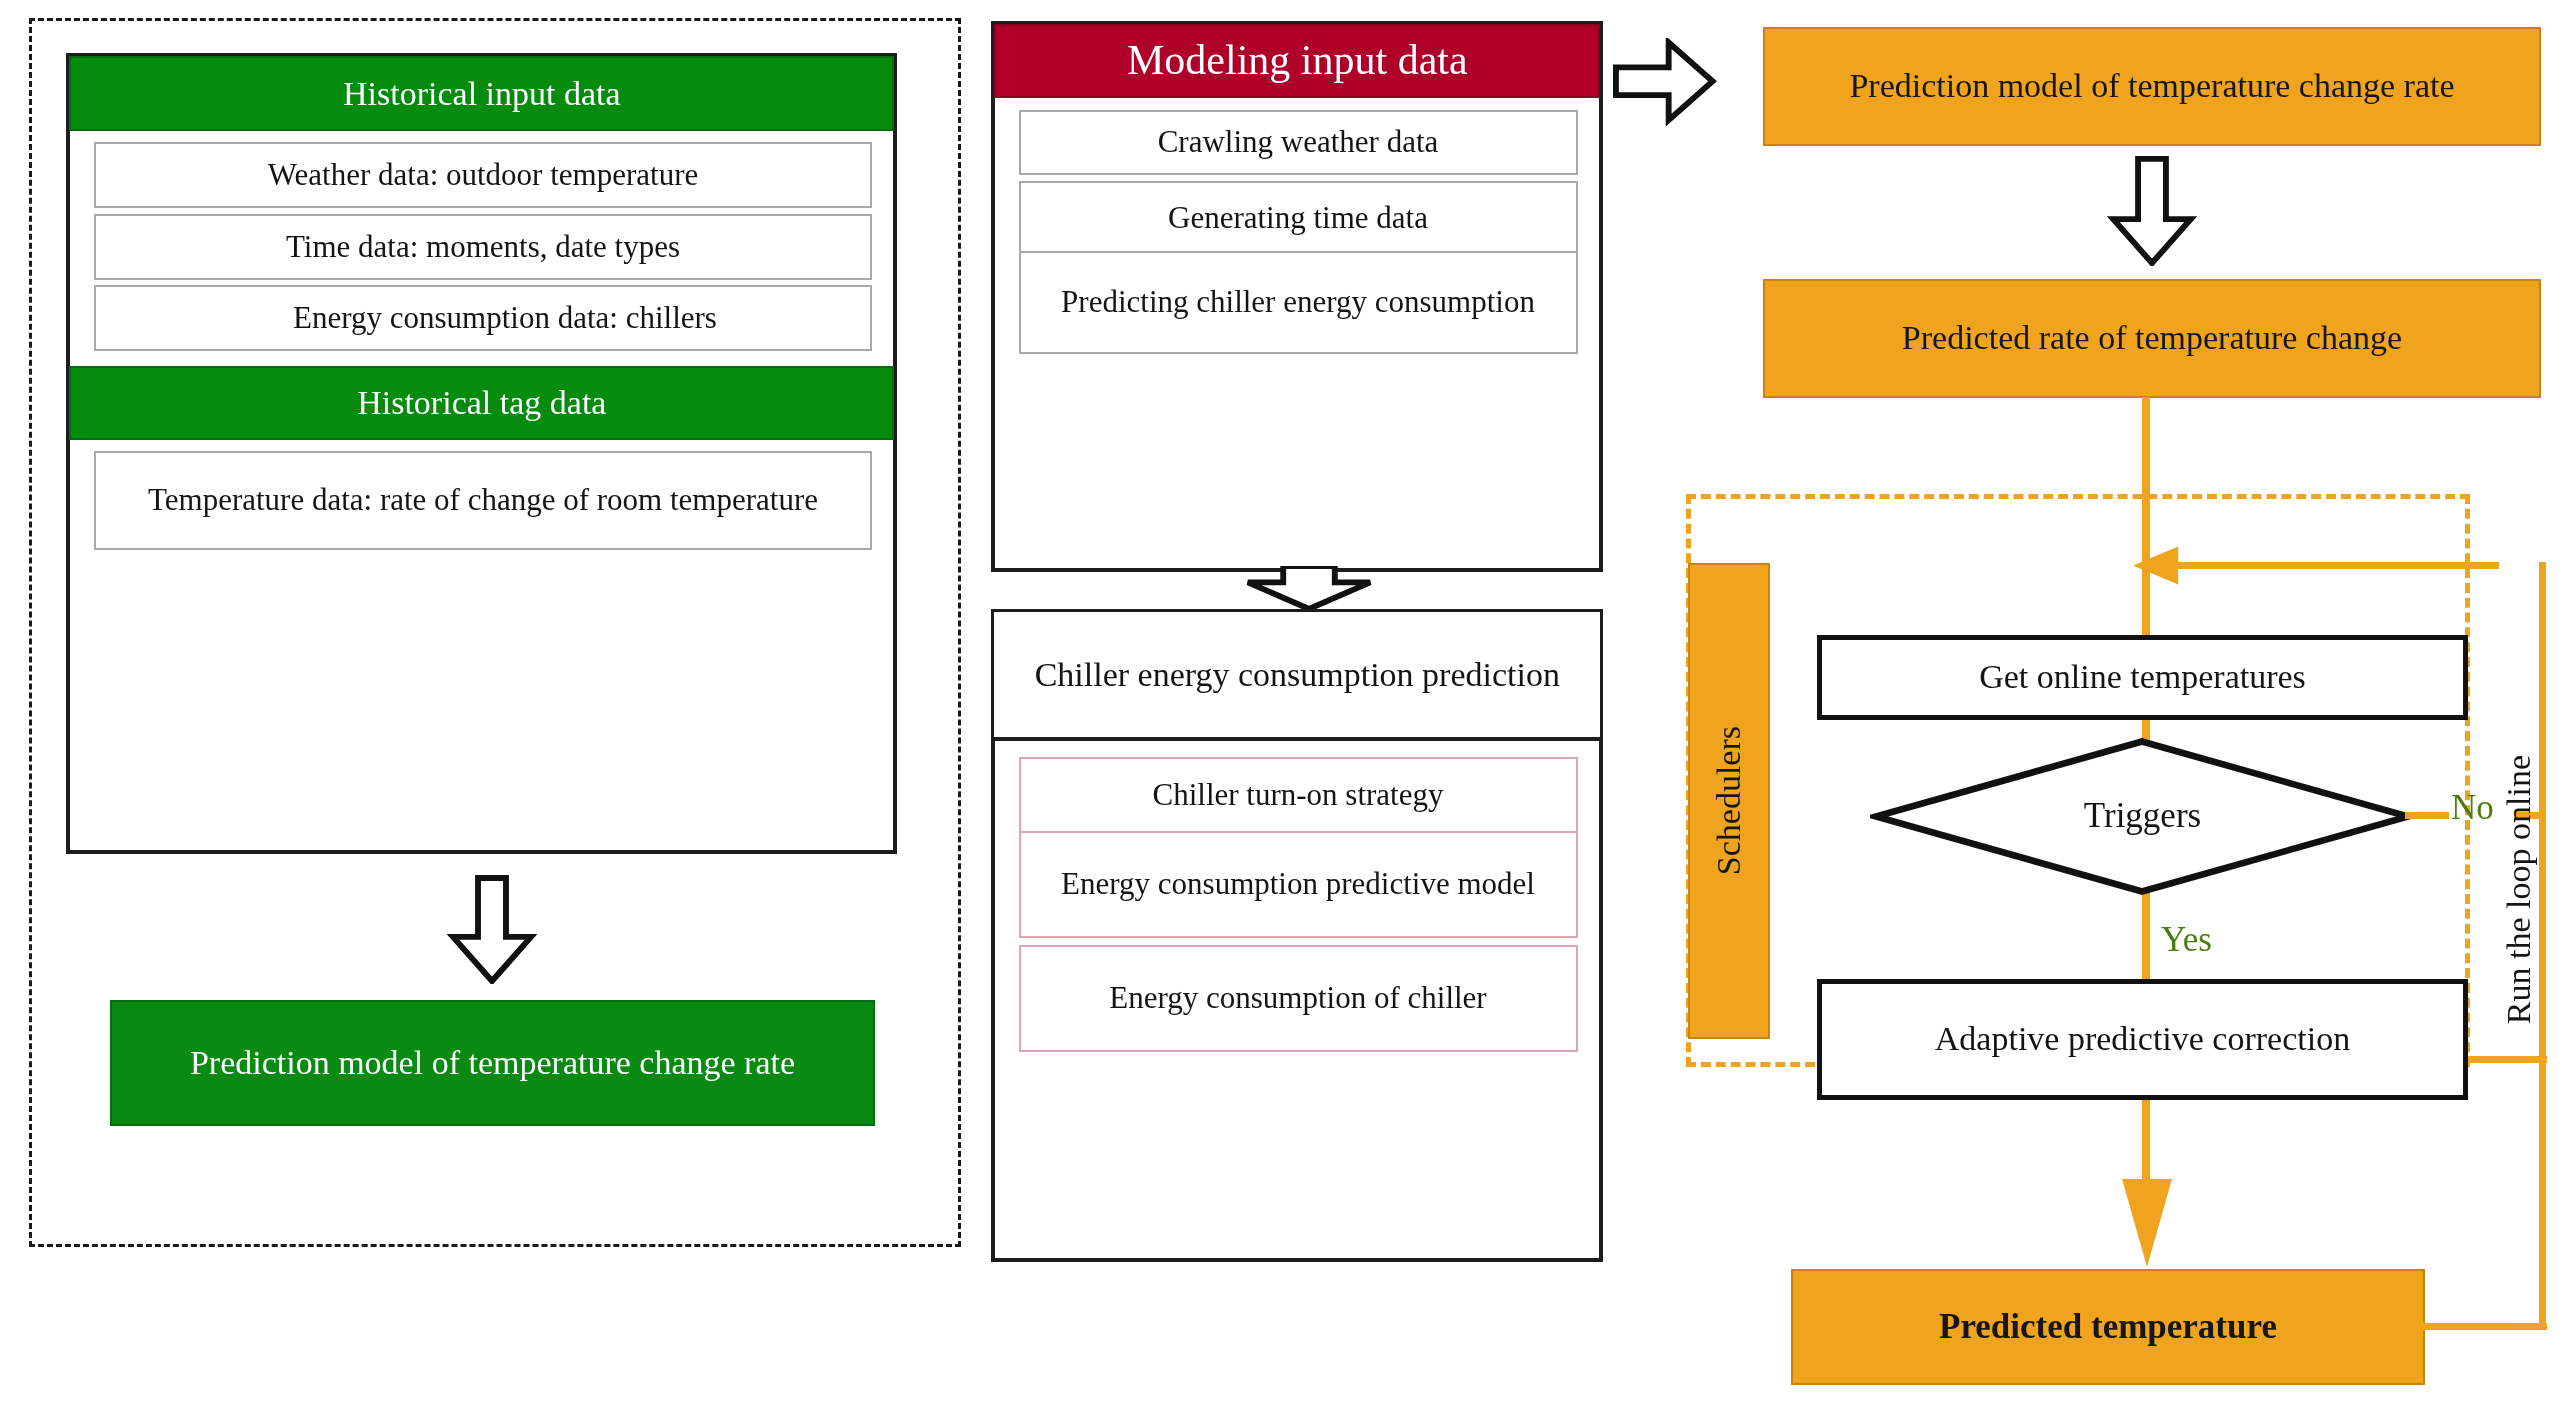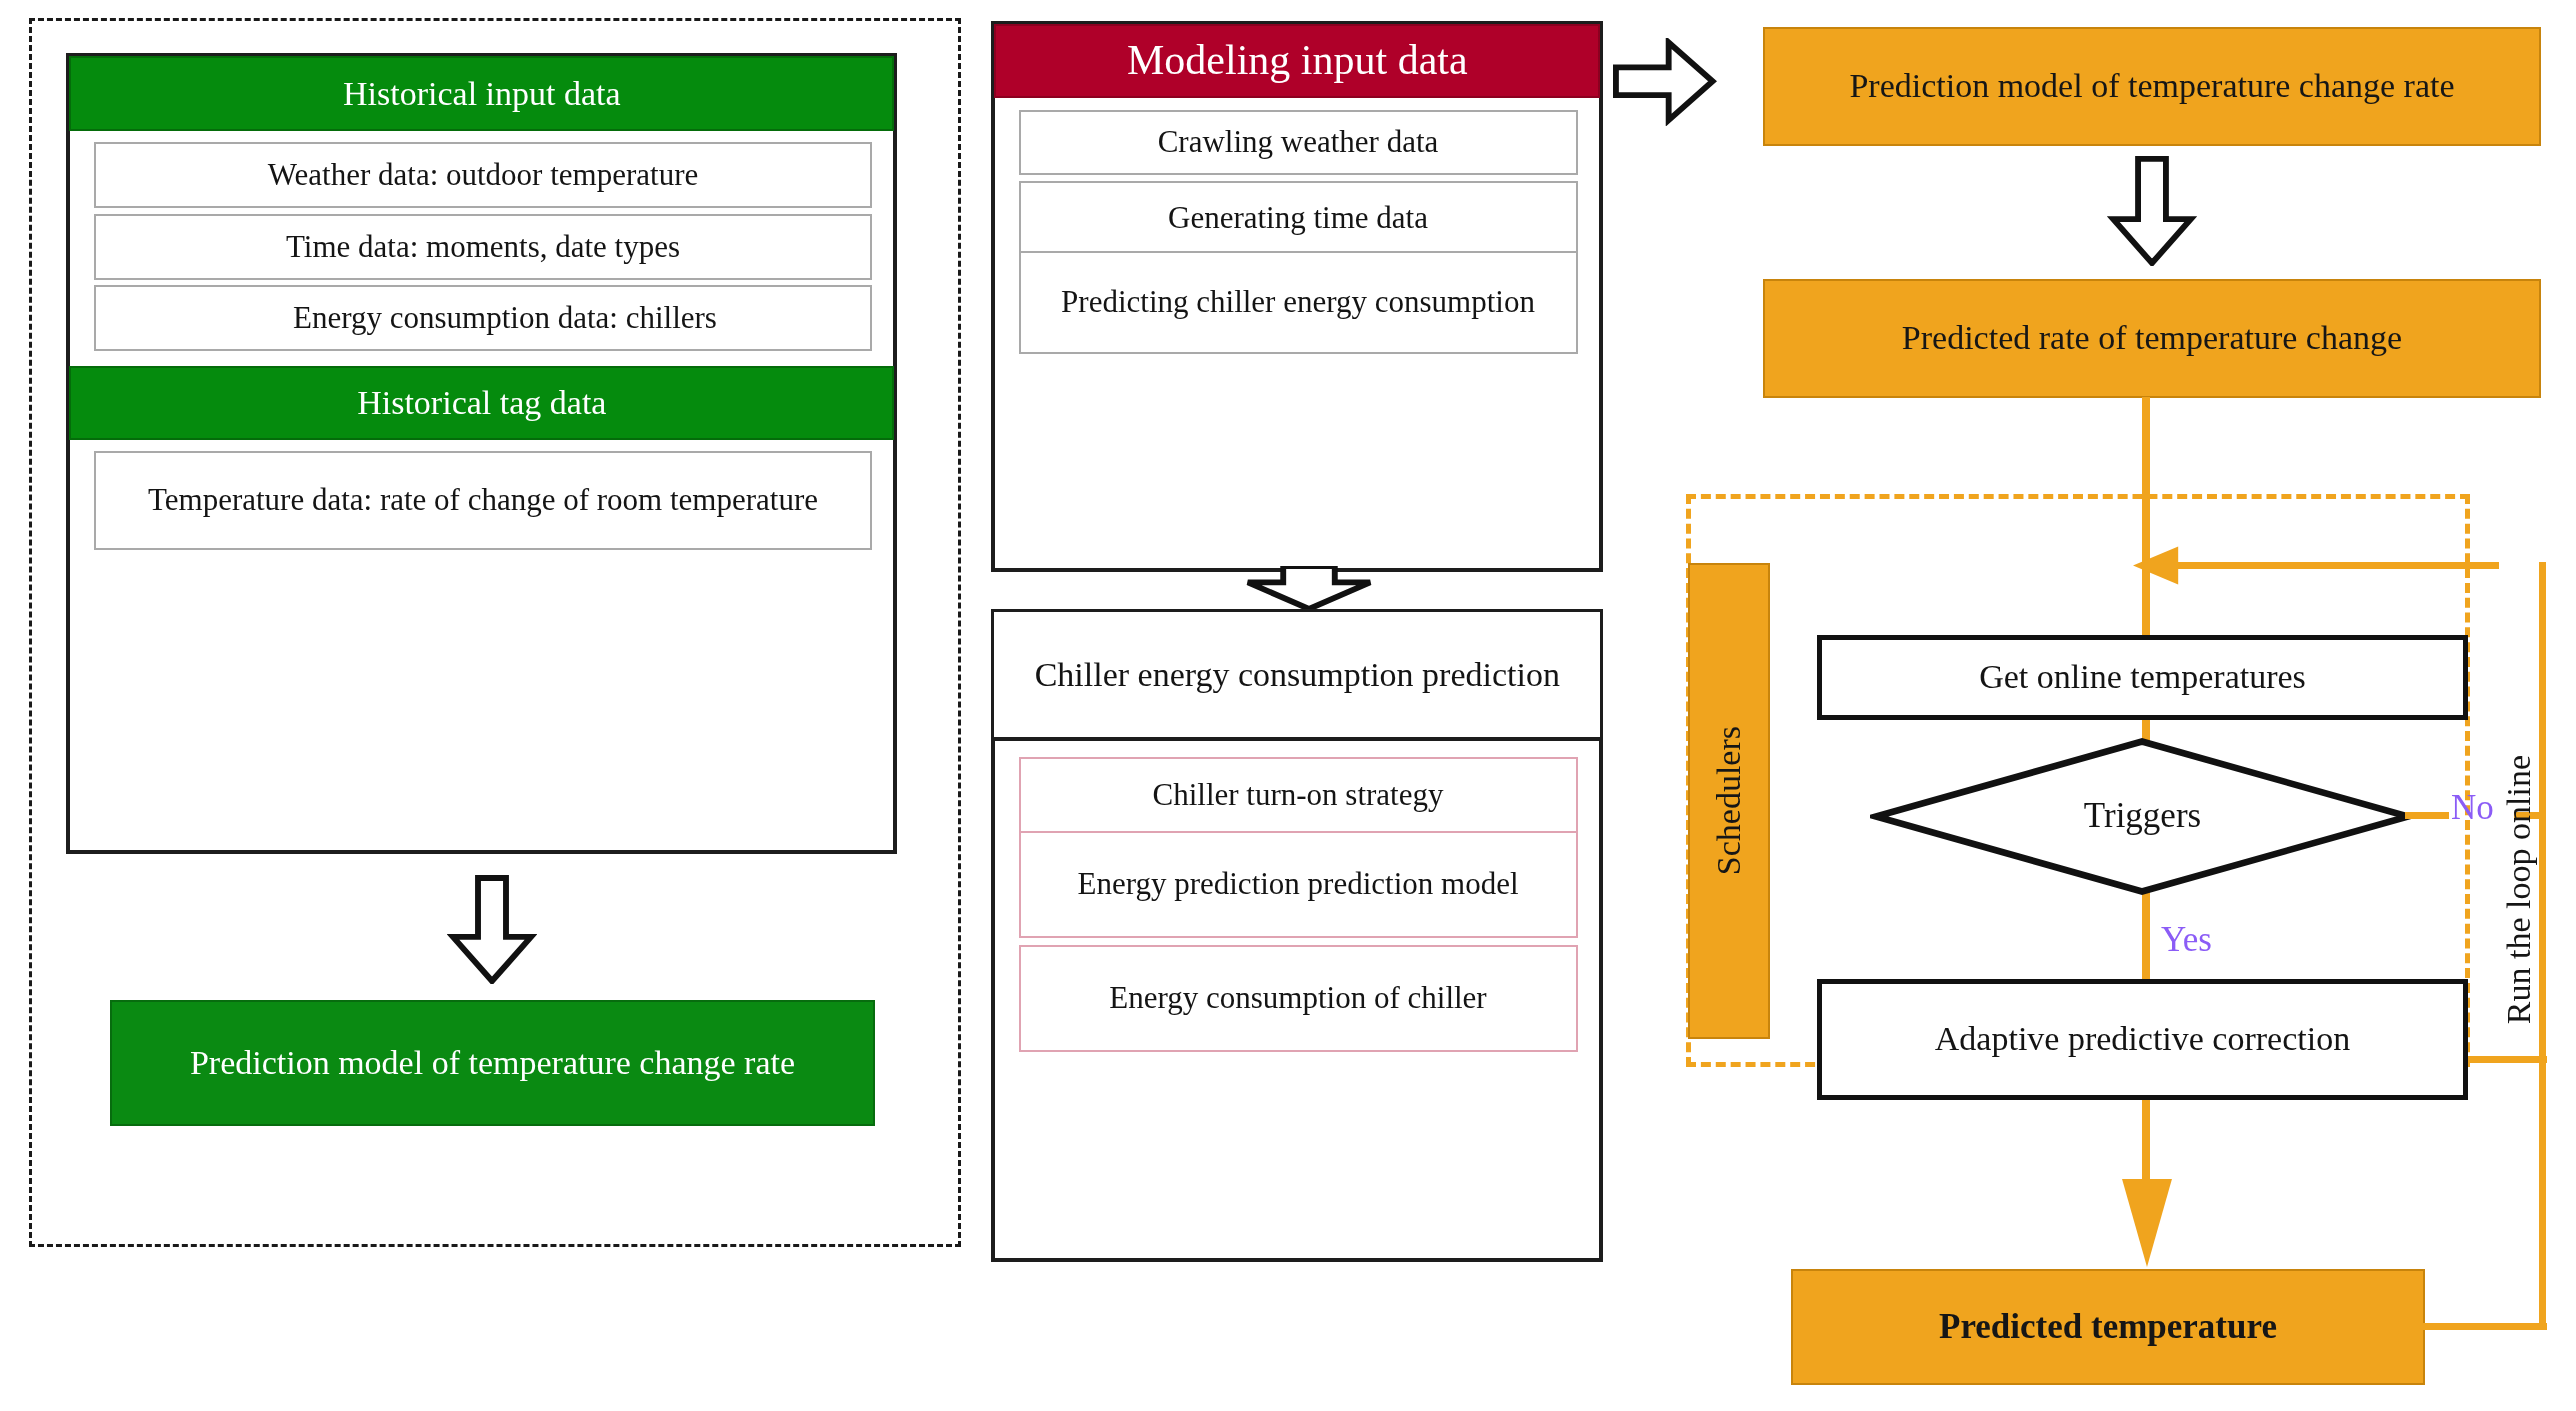--- a/index.html
+++ b/index.html
@@ -34,21 +34,21 @@
   .orange-block{background:#F0A41E;color:#161616;border:2.9px solid #C8840C;}
 
   
   .proc-box{border:5.1px solid #111111;background:#ffffff;color:#141414;}
 
   
   .oline{position:absolute;background:#F0A41E;}
 
   .vtext{writing-mode:vertical-rl;transform:rotate(180deg);white-space:nowrap;}
 
-  .lbl{position:absolute;color:#8b5cf6;white-space:nowrap;}
+  .lbl{position:absolute;color:#4d7c0f;white-space:nowrap;}
 </style>
 </head>
 <body>
 
 <div id="stage">
 
   <div class="abs dash-black" style="left:29px;top:17.6px;width:932px;height:1229px;"></div>
 
   <div class="abs blk-frame" style="left:66px;top:53px;width:831px;height:801px;">
 
@@ -107,21 +107,21 @@
   <div class="abs blk-frame" style="left:991px;top:609px;width:612px;height:653px;">
 
     <div class="abs ctr" style="left:-0.7px;top:-0.7px;width:606px;height:129px;font-size:34px;border-bottom:4.4px solid #1d1d1d;background:#ffffff;color:#141414;padding:0 2px;box-sizing:border-box;">
       <span>Chiller energy consumption prediction</span>
     </div>
 
     <div class="abs item-pink ctr" style="left:23.5px;top:144px;width:559px;height:76px;font-size:31px;">
       <span>Chiller turn-on strategy</span>
     </div>
     <div class="abs item-pink ctr" style="left:23.5px;top:218px;width:559px;height:107px;font-size:31px;padding:0 10.3px;">
-      <span>Energy prediction prediction model</span>
+      <span>Energy consumption predictive model</span>
     </div>
     <div class="abs item-pink ctr" style="left:23.5px;top:332px;width:559px;height:107px;font-size:31px;padding:0 10.3px;">
       <span>Energy consumption of chiller</span>
     </div>
   </div>
 
   <svg class="abs" style="left:1613px;top:38px;width:104px;height:88px;" viewBox="0 0 142 120">
     <polygon points="4,40 76,40 76,6 136,59 76,112 76,78 4,78" fill="#ffffff" stroke="#111111" stroke-width="8" stroke-linejoin="miter"></polygon>
   </svg>
 

